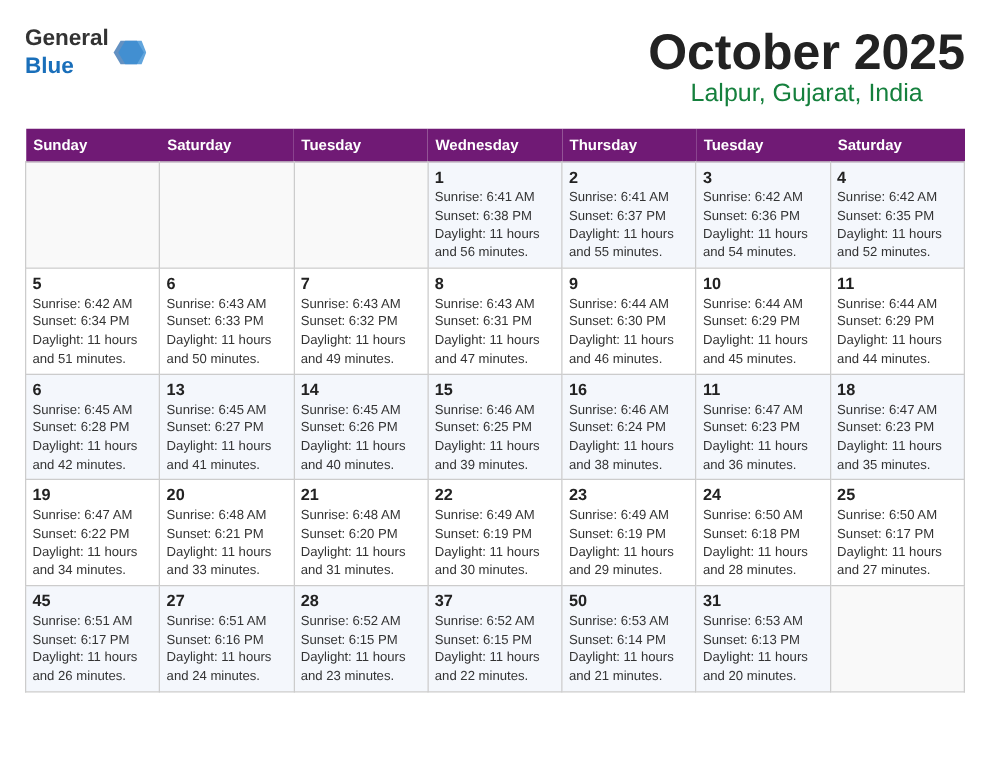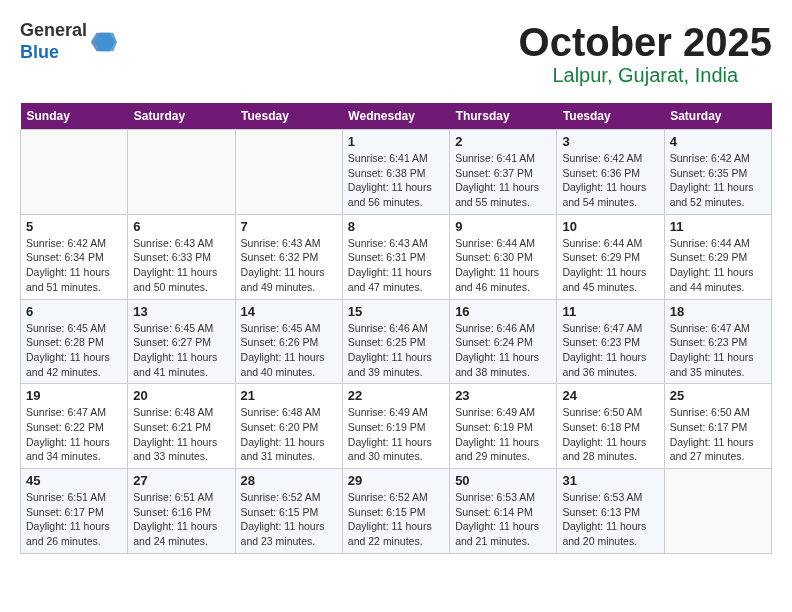--- a/index.html
+++ b/index.html
@@ -236,21 +236,21 @@
         </td>
         <td>
           <span class="day-num">27</span>
           <div class="cell-info">Sunrise: 6:51 AM<br>Sunset: 6:16 PM<br>Daylight: 11 hours and 24 minutes.</div>
         </td>
         <td>
           <span class="day-num">28</span>
           <div class="cell-info">Sunrise: 6:52 AM<br>Sunset: 6:15 PM<br>Daylight: 11 hours and 23 minutes.</div>
         </td>
         <td>
-          <span class="day-num">29</span>
+          <span class="day-num">37</span>
           <div class="cell-info">Sunrise: 6:52 AM<br>Sunset: 6:15 PM<br>Daylight: 11 hours and 22 minutes.</div>
         </td>
         <td>
           <span class="day-num">50</span>
           <div class="cell-info">Sunrise: 6:53 AM<br>Sunset: 6:14 PM<br>Daylight: 11 hours and 21 minutes.</div>
         </td>
         <td>
           <span class="day-num">31</span>
           <div class="cell-info">Sunrise: 6:53 AM<br>Sunset: 6:13 PM<br>Daylight: 11 hours and 20 minutes.</div>
         </td>

